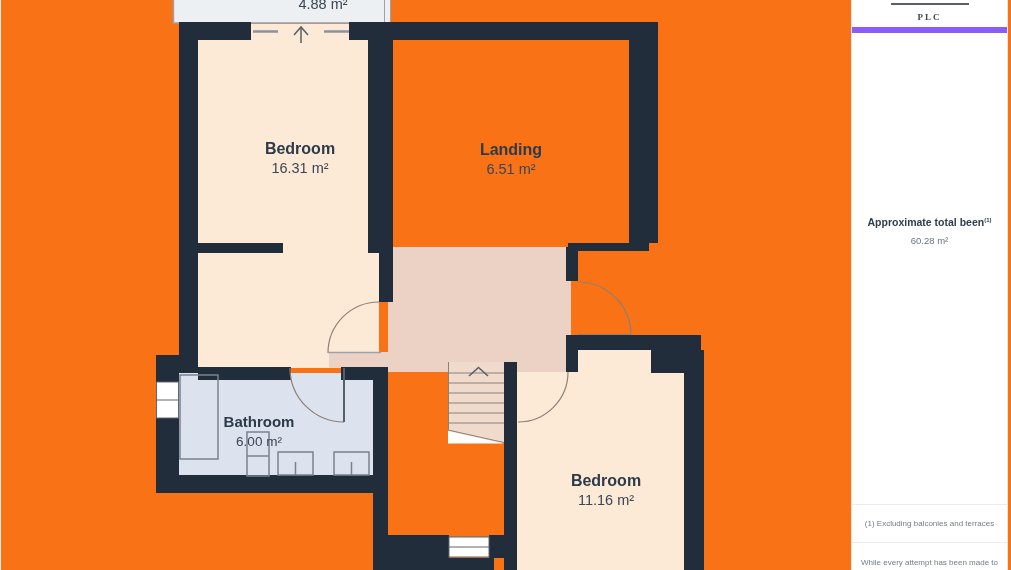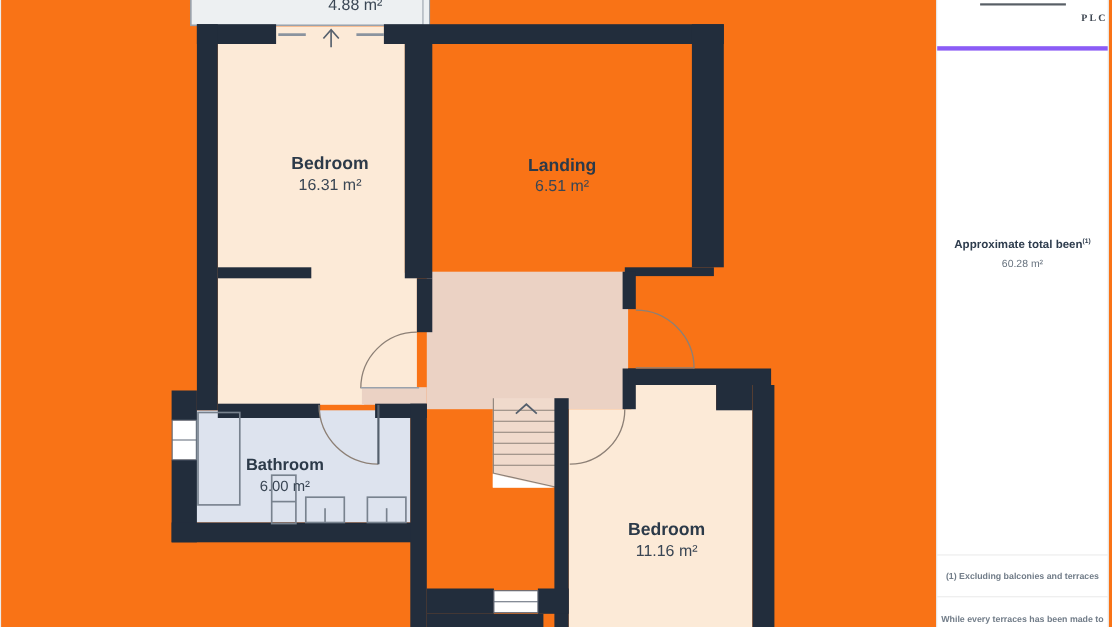--- a/index.html
+++ b/index.html
@@ -1,32 +1,32 @@
 <!DOCTYPE html>
 <html><head>
 <meta charset="utf-8">
 <style>
   html,body{margin:0;padding:0;background:#ffffff;}
   .page{position:relative;width:1011px;height:570px;background:#f97316;overflow:hidden;
         font-family:"Liberation Sans",sans-serif;}
   .plan-panel{position:absolute;left:0;top:0;width:851px;height:570px;border-left:1px solid #ececec;box-sizing:border-box;}
   .sidebar{position:absolute;left:851px;top:0;width:157px;height:570px;background:#fff;
            border-left:1px solid #e5e5e5;border-right:1px solid #e5e5e5;box-sizing:border-box;}
-  .sb-logo{position:absolute;left:0;top:0;width:100%;height:46px;border-bottom:4px solid #8b5cf6;box-sizing:border-box;text-align:right;}
+  .sb-logo{position:absolute;left:0;top:0;width:100%;height:33px;border-bottom:6px solid #8b5cf6;box-sizing:border-box;text-align:center;}
   .sb-logo-line{display:block;margin:3px auto 1px auto;width:78px;height:0;border-top:2px solid #585f66;}
   .sb-logo-text{font-family:"Liberation Serif",serif;font-size:9px;letter-spacing:2px;color:#3f4752;font-weight:700;}
   .sb-main{position:absolute;left:0;top:33px;width:100%;height:472px;border-bottom:1px solid #ececec;box-sizing:border-box;}
   .sb-total{position:absolute;left:0;top:183px;width:100%;text-align:center;}
   .sb-total-label{font-size:10.5px;font-weight:700;color:#2f3d4e;}
   .sb-total-label sup{font-size:6px;}
   .sb-total-value{margin-top:7px;font-size:9.5px;color:#68737f;}
   .sb-foot1{position:absolute;left:0;top:505px;width:100%;height:38px;border-bottom:1px solid #ececec;box-sizing:border-box;
             display:flex;align-items:center;justify-content:center;}
   .sb-foot2{position:absolute;left:0;top:543px;width:100%;height:27px;display:flex;align-items:flex-end;justify-content:center;padding-bottom:3px;box-sizing:border-box;}
-  .sb-foot-text{font-size:8px;color:#727d89;text-align:center;font-weight:bold;}
+  .sb-foot-text{font-size:8px;color:#727d89;text-align:center;}
   svg text{font-family:"Liberation Sans",sans-serif;}
   .room-name{font-weight:700;font-size:16px;fill:#2c3a49;}
   .room-area{font-size:14.5px;fill:#3a4654;}
   .bath-name{font-weight:700;font-size:15px;fill:#2c3a49;}
   .bath-area{font-size:13.5px;fill:#3a4654;}
   .balcony-area{font-size:14.5px;fill:#3a4654;}
 </style>
 </head>
 <body>
 
@@ -167,17 +167,17 @@
       <div class="sb-total">
         <div class="sb-total-label"><span>Approximate total been</span><sup>(1)</sup></div>
         <div class="sb-total-value">60.28 m²</div>
       </div>
     </div>
 
     <div class="sb-foot1">
       <span class="sb-foot-text">(1) Excluding balconies and terraces</span>
     </div>
     <div class="sb-foot2">
-      <span class="sb-foot-text">While every terraces has been made to</span>
+      <span class="sb-foot-text">While every attempt has been made to</span>
     </div>
   </div>
 
 </div>
 
 </body></html>

